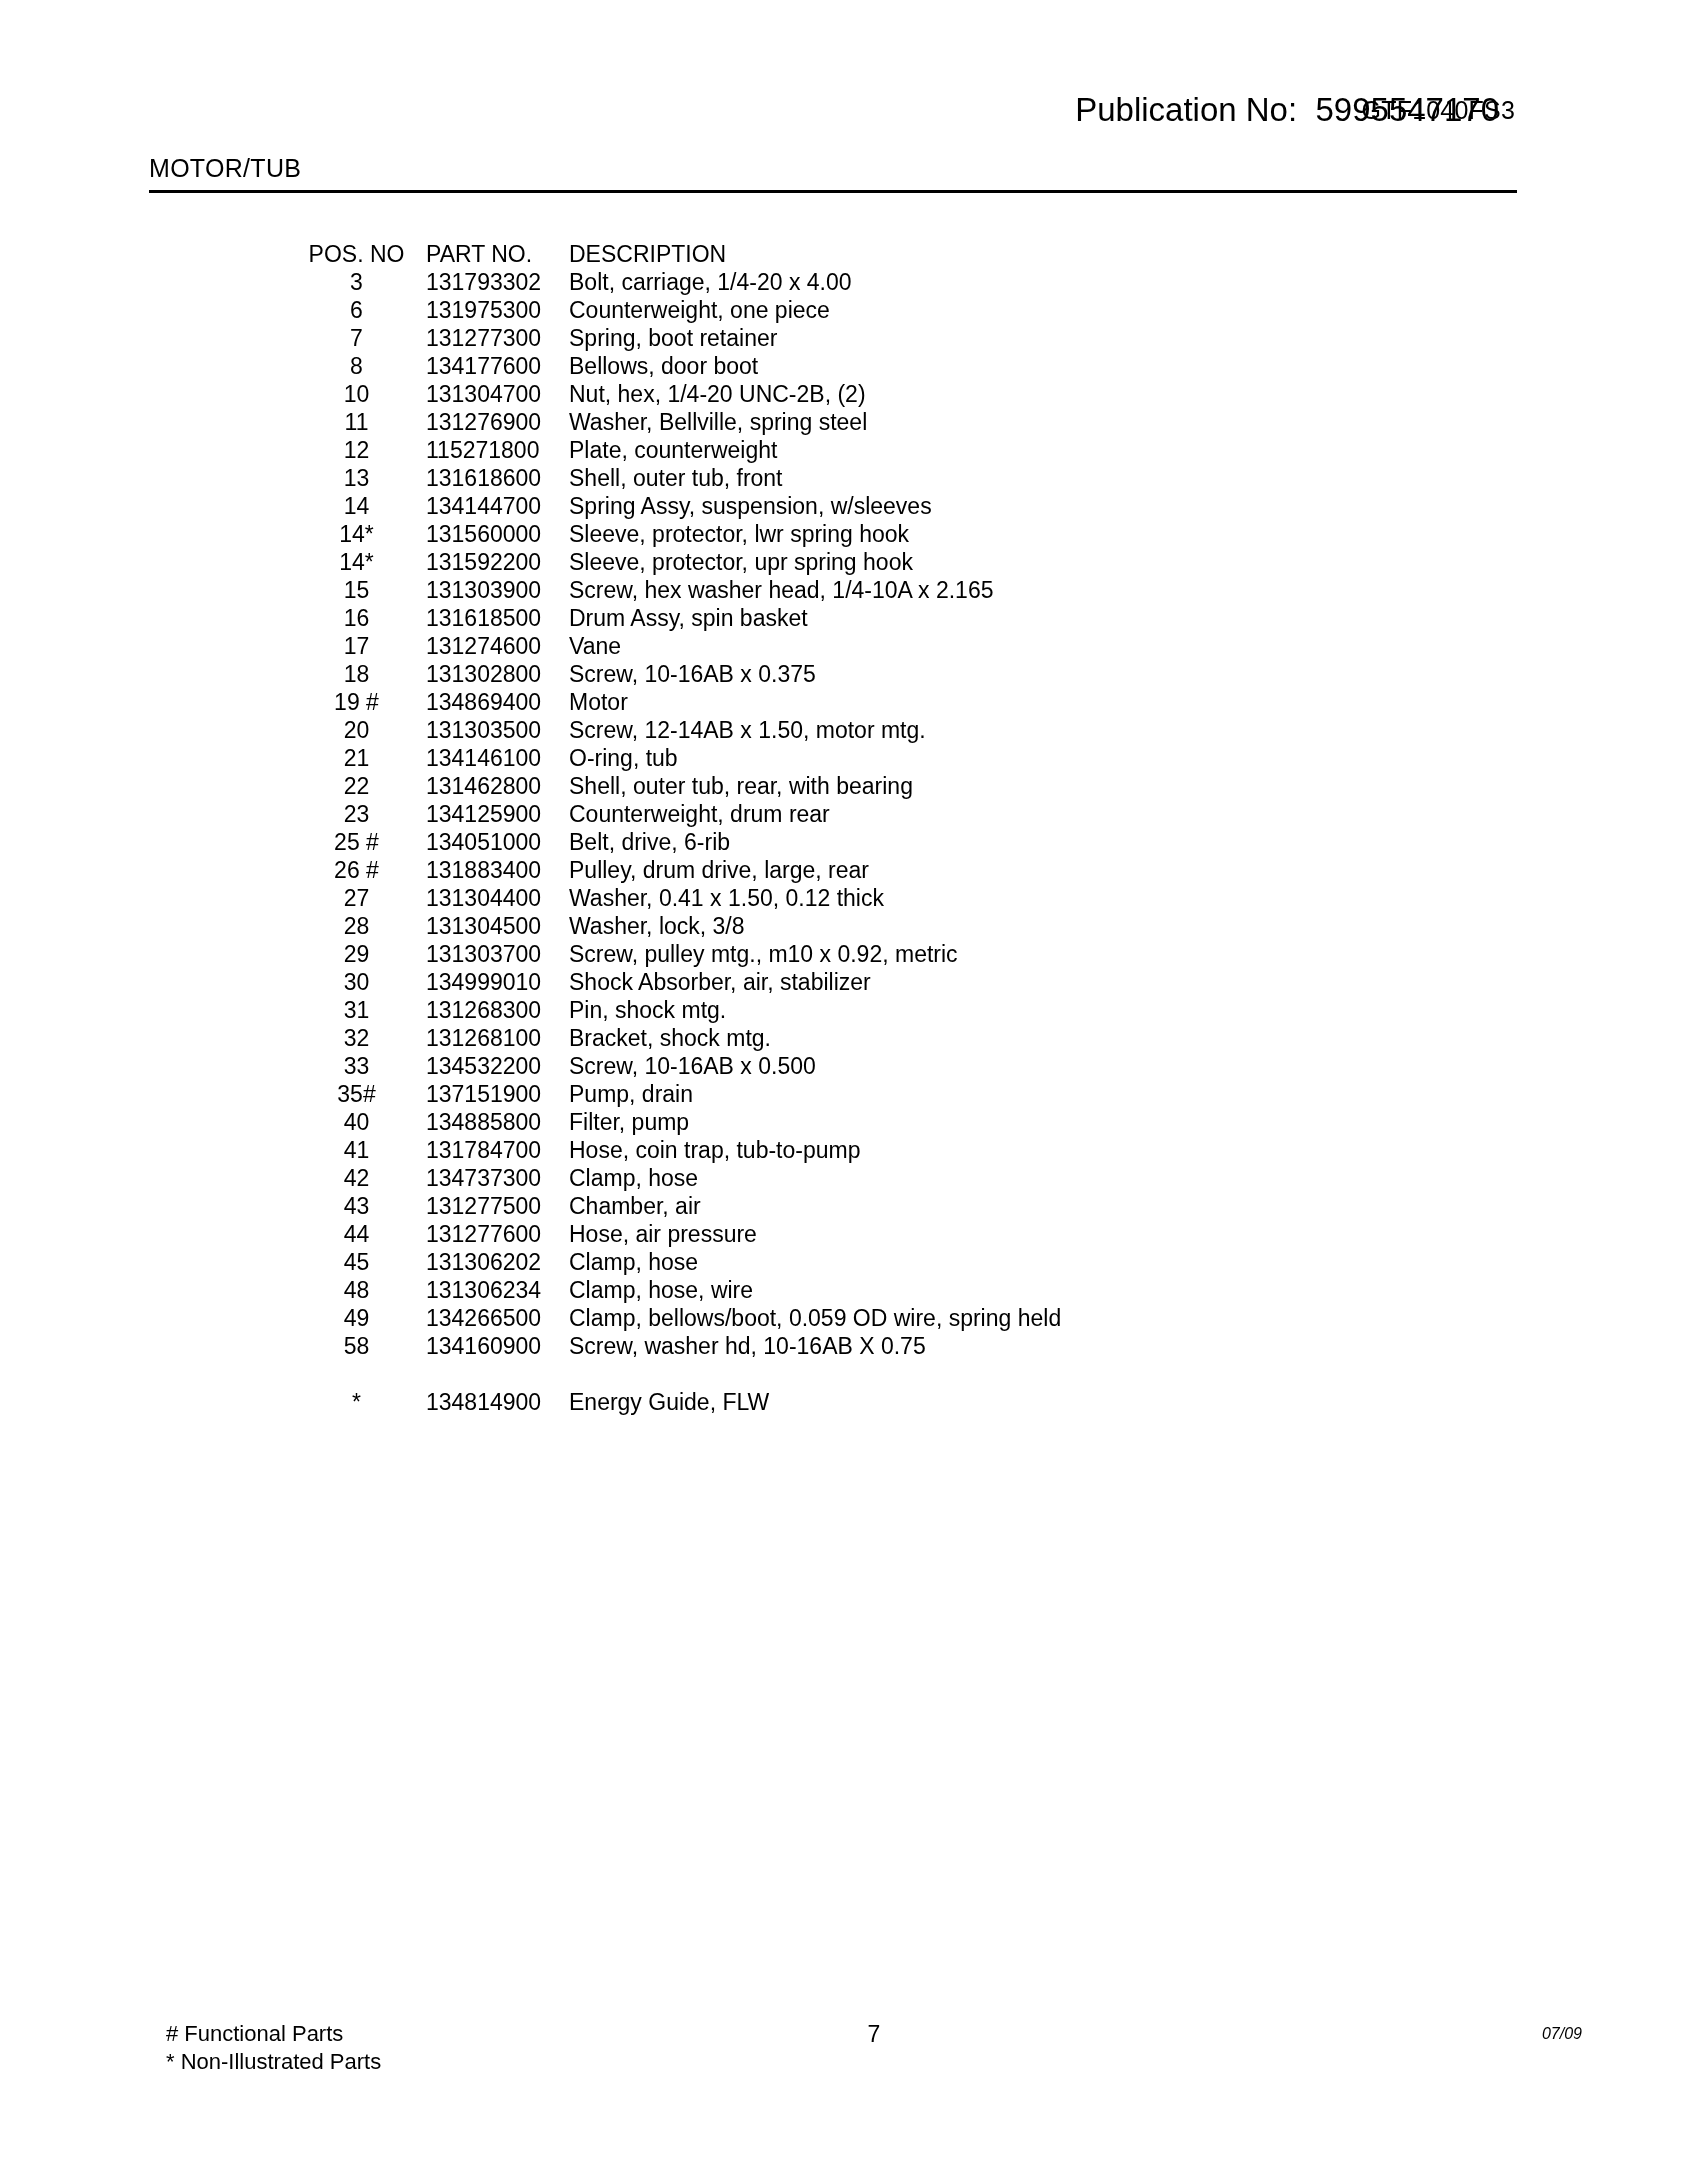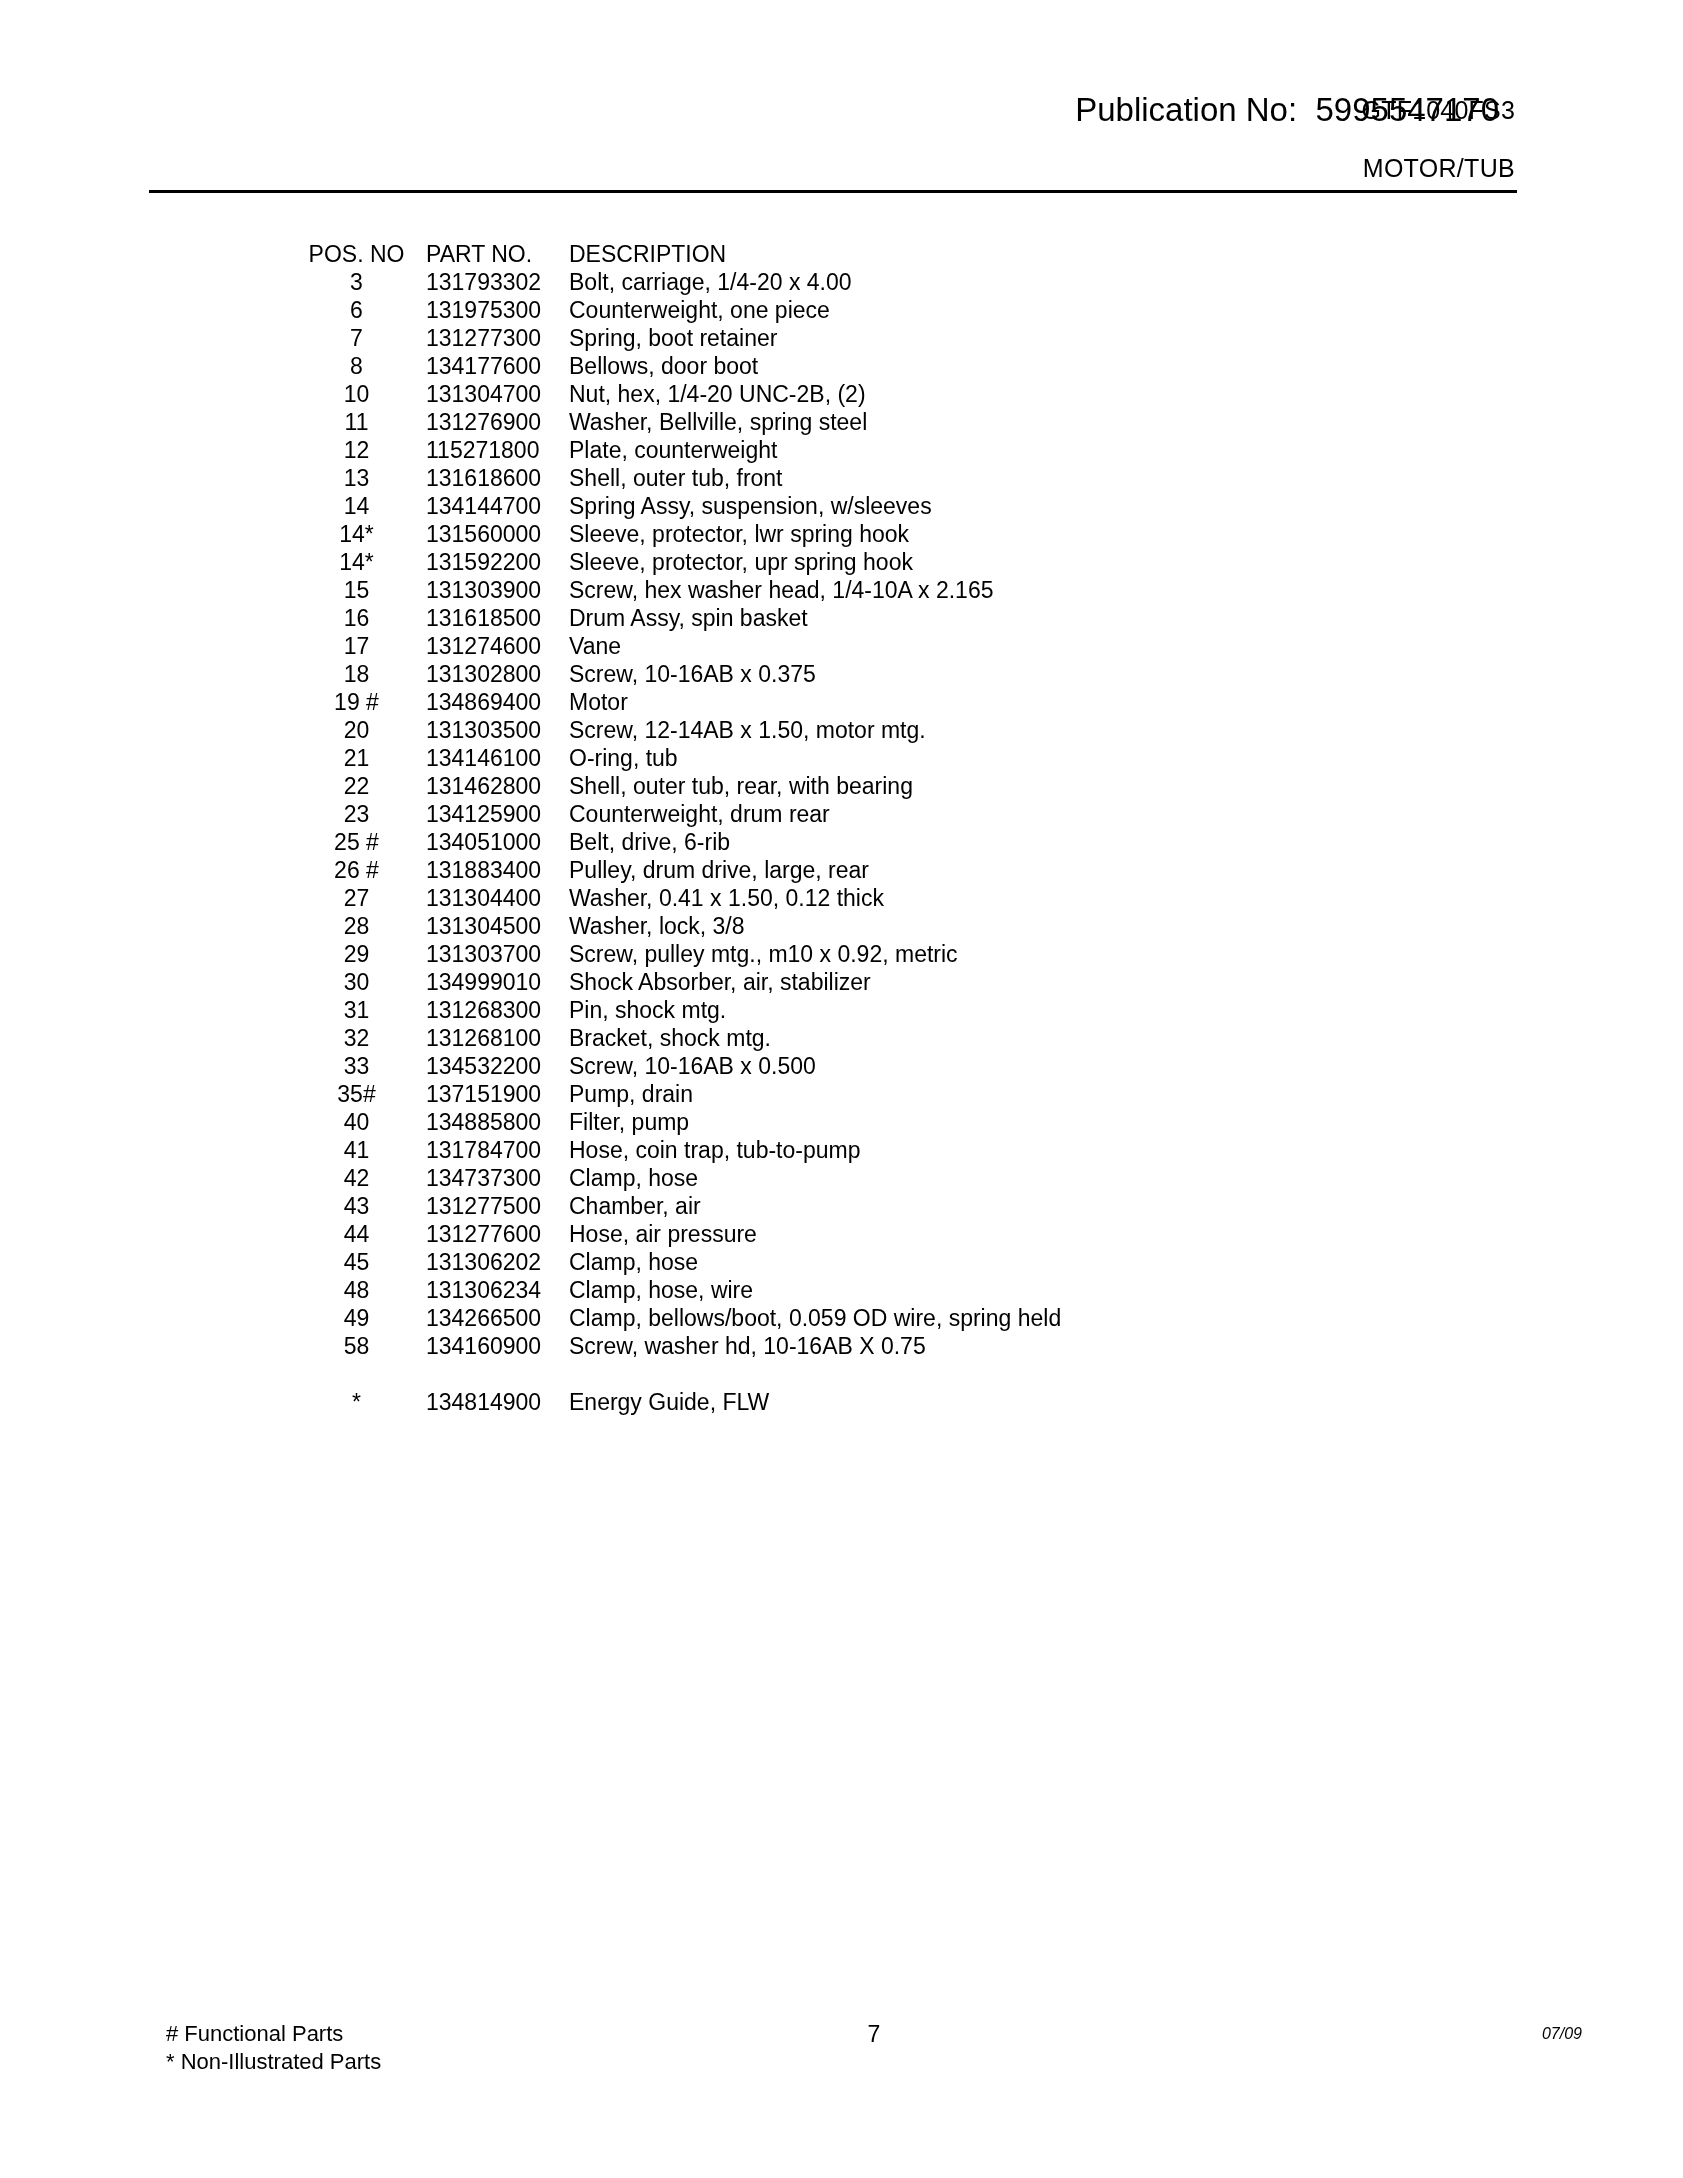--- a/index.html
+++ b/index.html
@@ -45,21 +45,21 @@
     font-size: 33px;
     line-height: 30px;
     white-space: pre;
   }
 
   .section-title {
     position: absolute;
     top: 153px;
     left: 149px;
     width: 1366px;
-    text-align: right;
+    text-align: left;
     font-size: 25px;
     line-height: 30px;
     letter-spacing: 0.3px;
   }
 
   .rule {
     position: absolute;
     top: 190px;
     left: 149px;
     width: 1368px;

